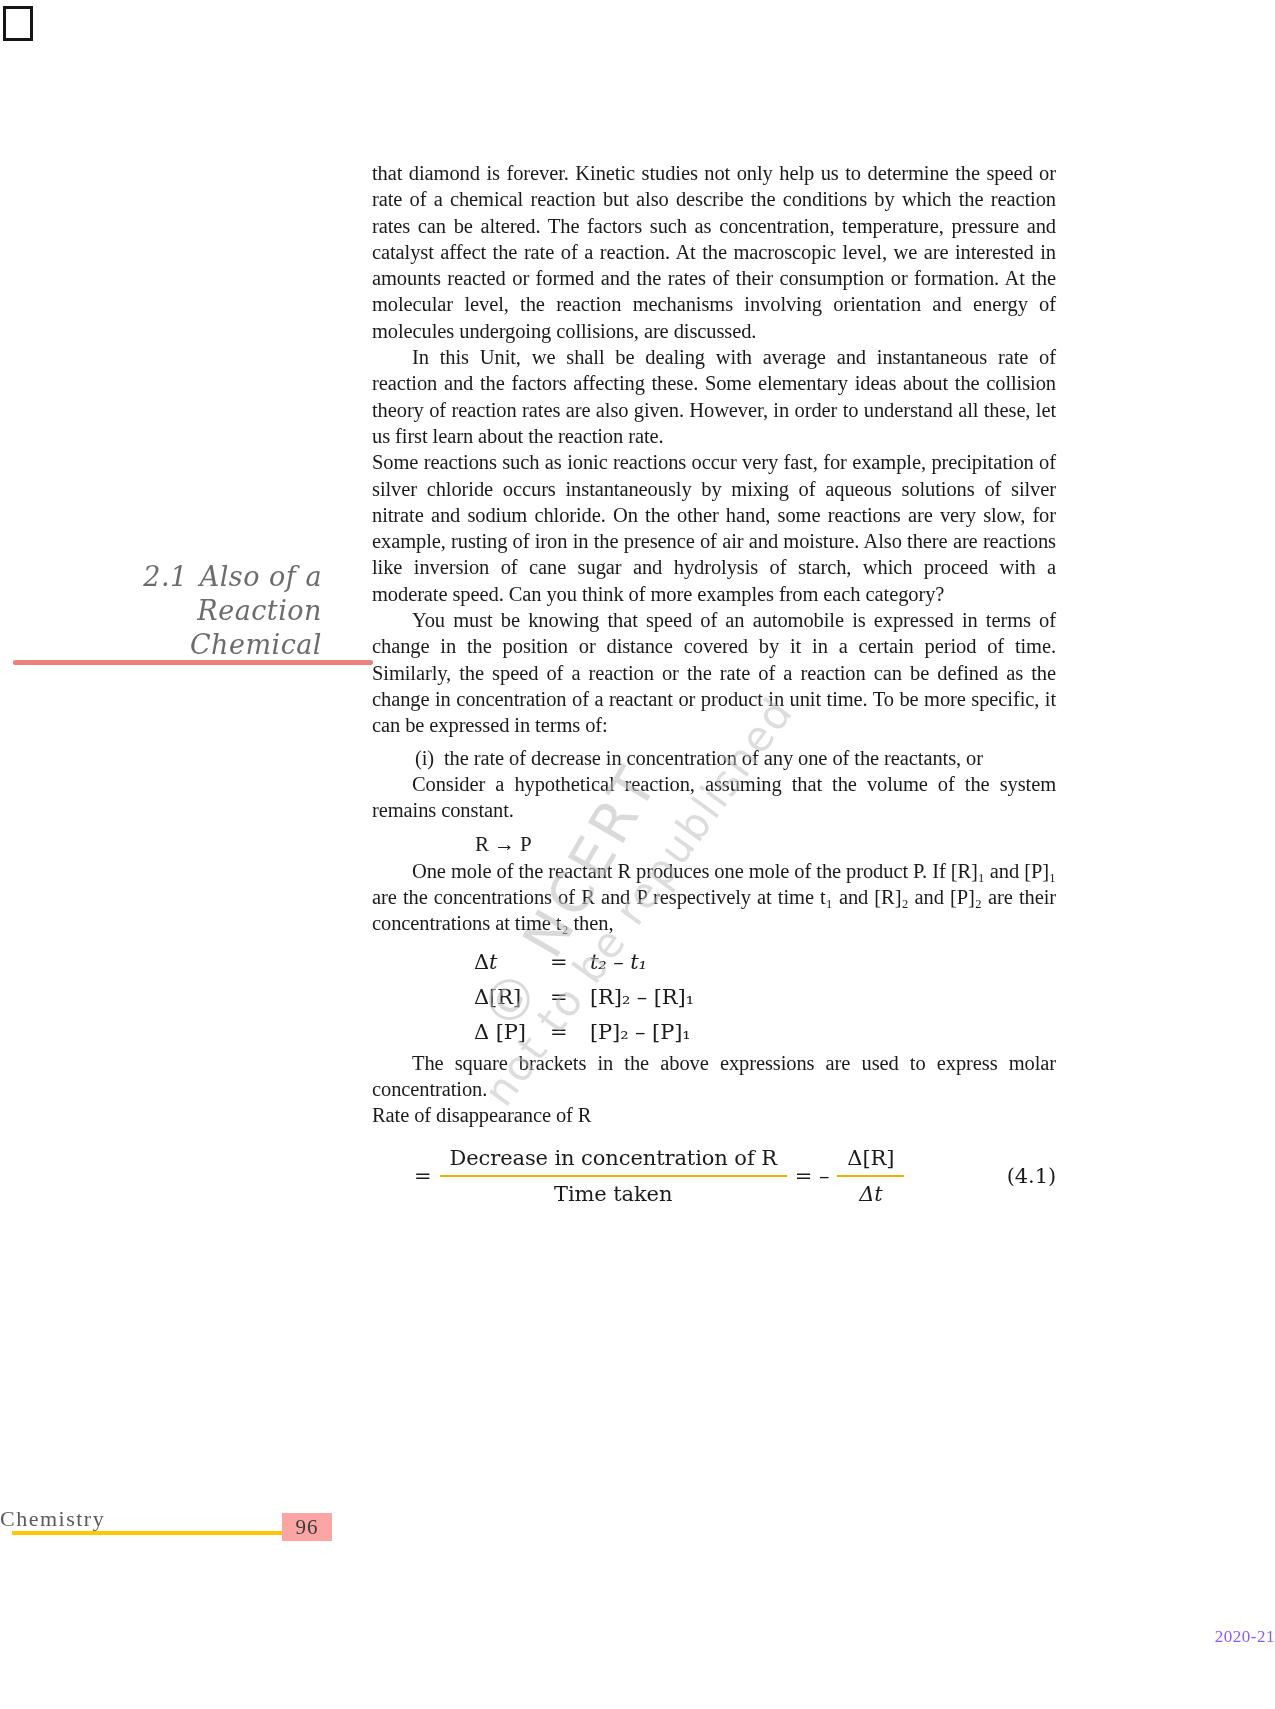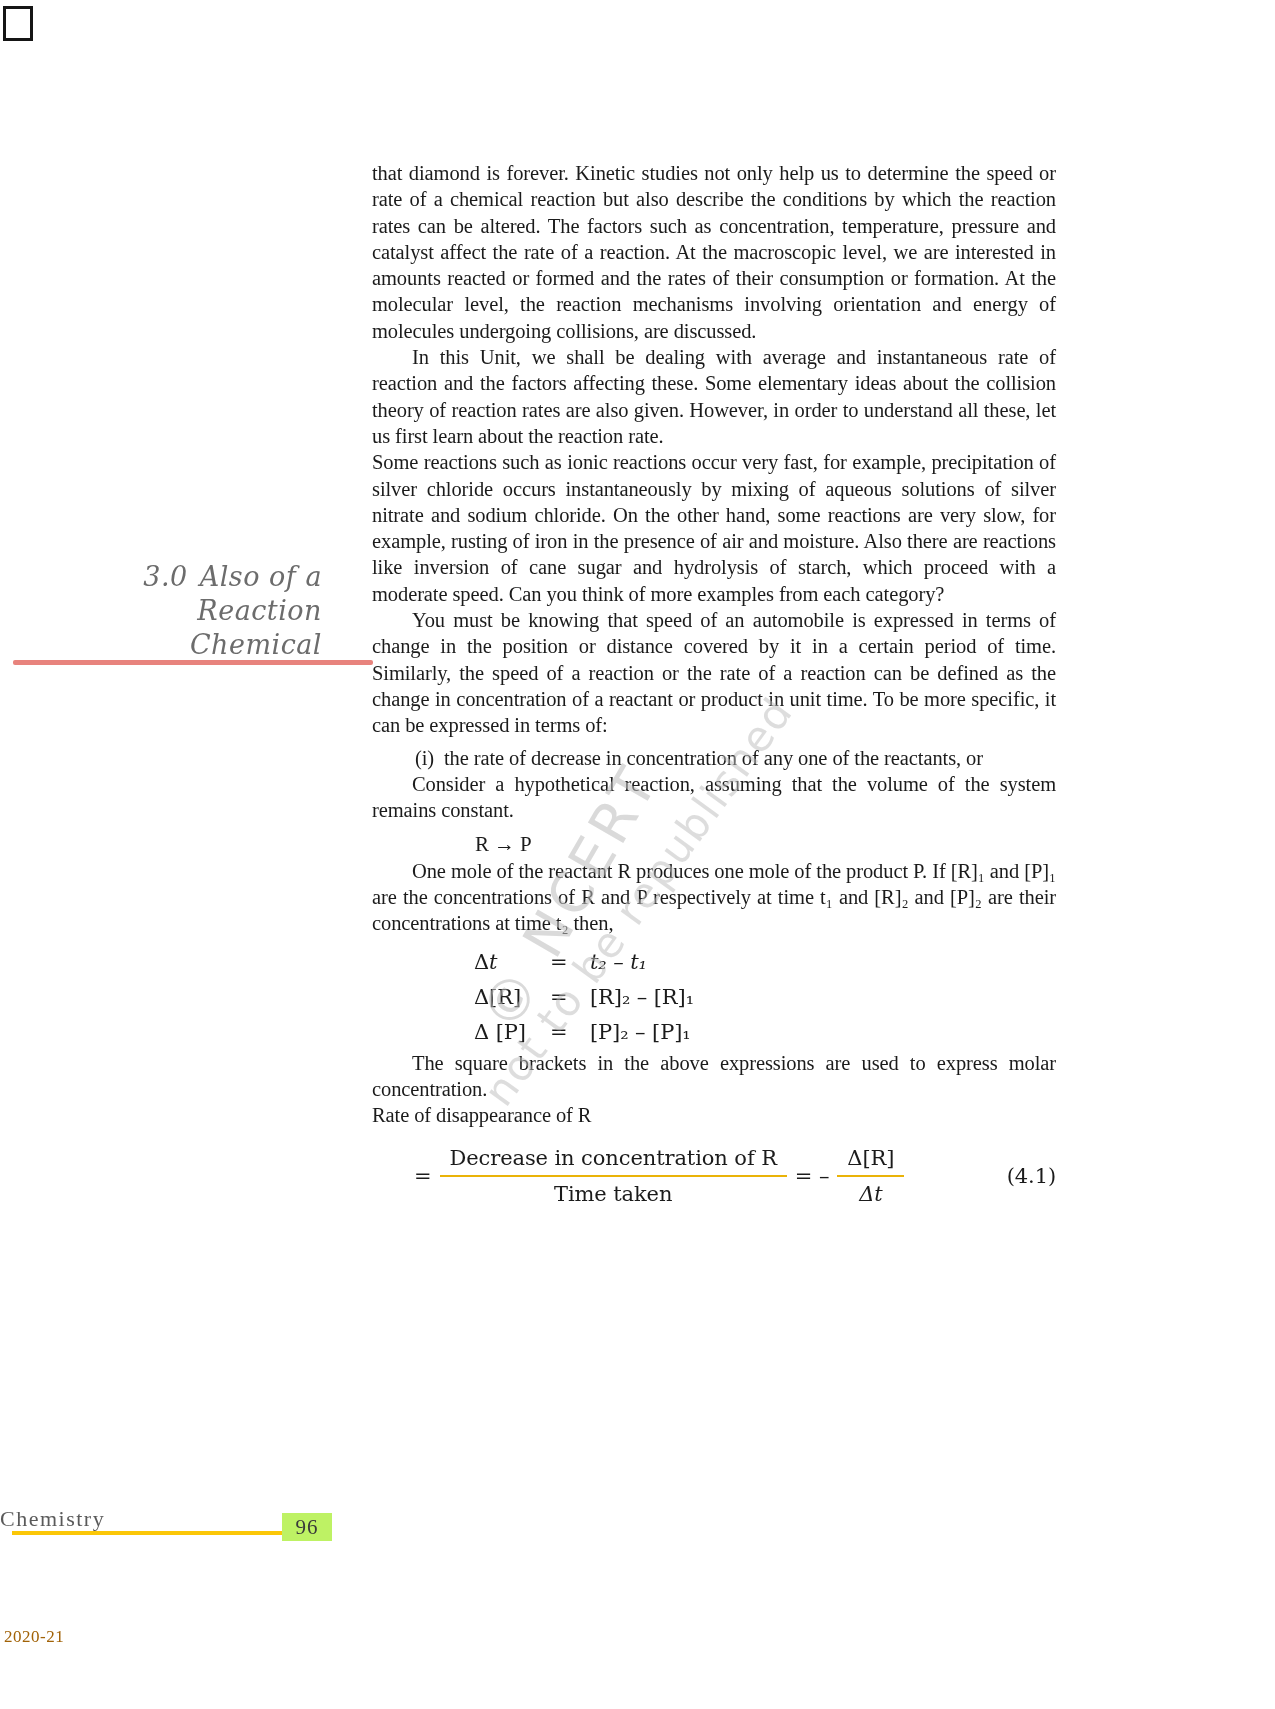--- a/index.html
+++ b/index.html
@@ -97,39 +97,39 @@
     position:absolute; left:0; top:1506px; width:266px;
     text-align:left; font-size:22px; color:#5a5a5a;
     letter-spacing:1.5px; z-index:2;
   }
   .footer-line {
     position:absolute; left:12px; top:1531px;
     width:270px; height:4px; background:#FBC707; z-index:1;
   }
   .footer-badge {
     position:absolute; left:282px; top:1513px;
-    width:50px; height:28px; background:#bef264;
+    width:50px; height:28px; background:#fca5a5;
     display:flex; align-items:center; justify-content:center;
     font-size:21px; color:#3a3a3a; letter-spacing:1px; z-index:2;
   }
   .year-mark {
-    position:absolute; left:4px; right:0; top:1627px;
-    text-align:left; font-size:17px; color:#a16207; letter-spacing:0.5px;
+    position:absolute; left:16px; right:0; top:1627px;
+    text-align:right; font-size:17px; color:#8b5cf6; letter-spacing:0.5px;
   }
 </style>
 </head>
 <body>
 
 <div class="page">
 
   <div class="corner-box"></div>
 
   <div class="section-heading">
     <div class="h-line">
-      <span class="h-num">3.0</span><span class="h-word">Also of a</span>
+      <span class="h-num">2.1</span><span class="h-word">Also of a</span>
     </div>
     <div class="h-line">Reaction</div>
     <div class="h-line">Chemical</div>
   </div>
   <div class="section-rule"></div>
 
   <div class="body-col">
     <p class="p1">that diamond is forever. Kinetic studies not only help us to determine the speed or rate of a chemical reaction but also describe the conditions by which the reaction rates can be altered. The factors such as concentration, temperature, pressure and catalyst affect the rate of a reaction. At the macroscopic level, we are interested in amounts reacted or formed and the rates of their consumption or formation. At the molecular level, the reaction mechanisms involving orientation and energy of molecules undergoing collisions, are discussed.</p>
     <p class="p2 ind">In this Unit, we shall be dealing with average and instantaneous rate of reaction and the factors affecting these. Some elementary ideas about the collision theory of reaction rates are also given. However, in order to understand all these, let us first learn about the reaction rate.</p>
     <p class="p3">Some reactions such as ionic reactions occur very fast, for example, precipitation of silver chloride occurs instantaneously by mixing of aqueous solutions of silver nitrate and sodium chloride. On the other hand, some reactions are very slow, for example, rusting of iron in the presence of air and moisture. Also there are reactions like inversion of cane sugar and hydrolysis of starch, which proceed with a moderate speed. Can you think of more examples from each category?</p>

